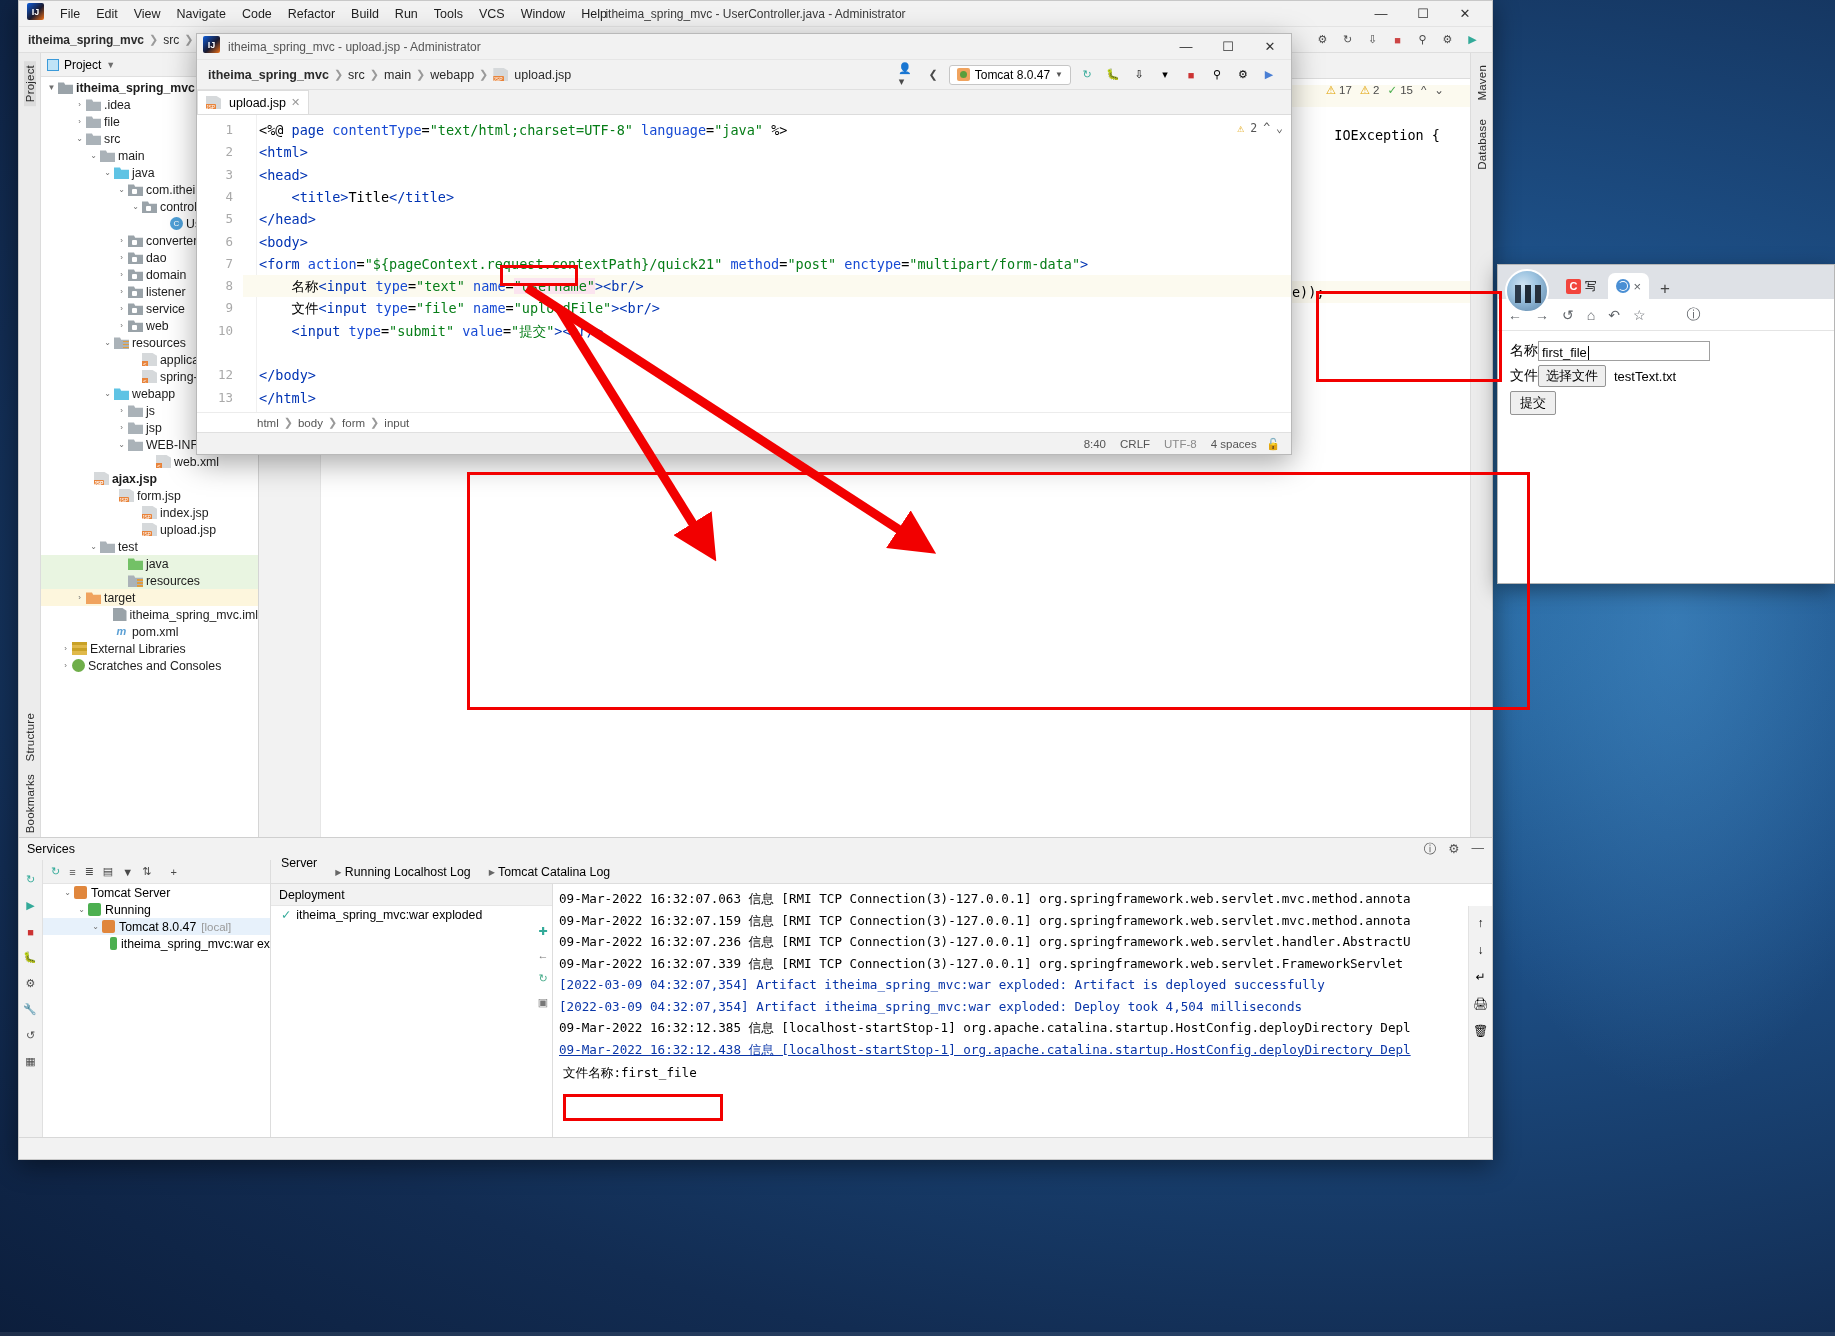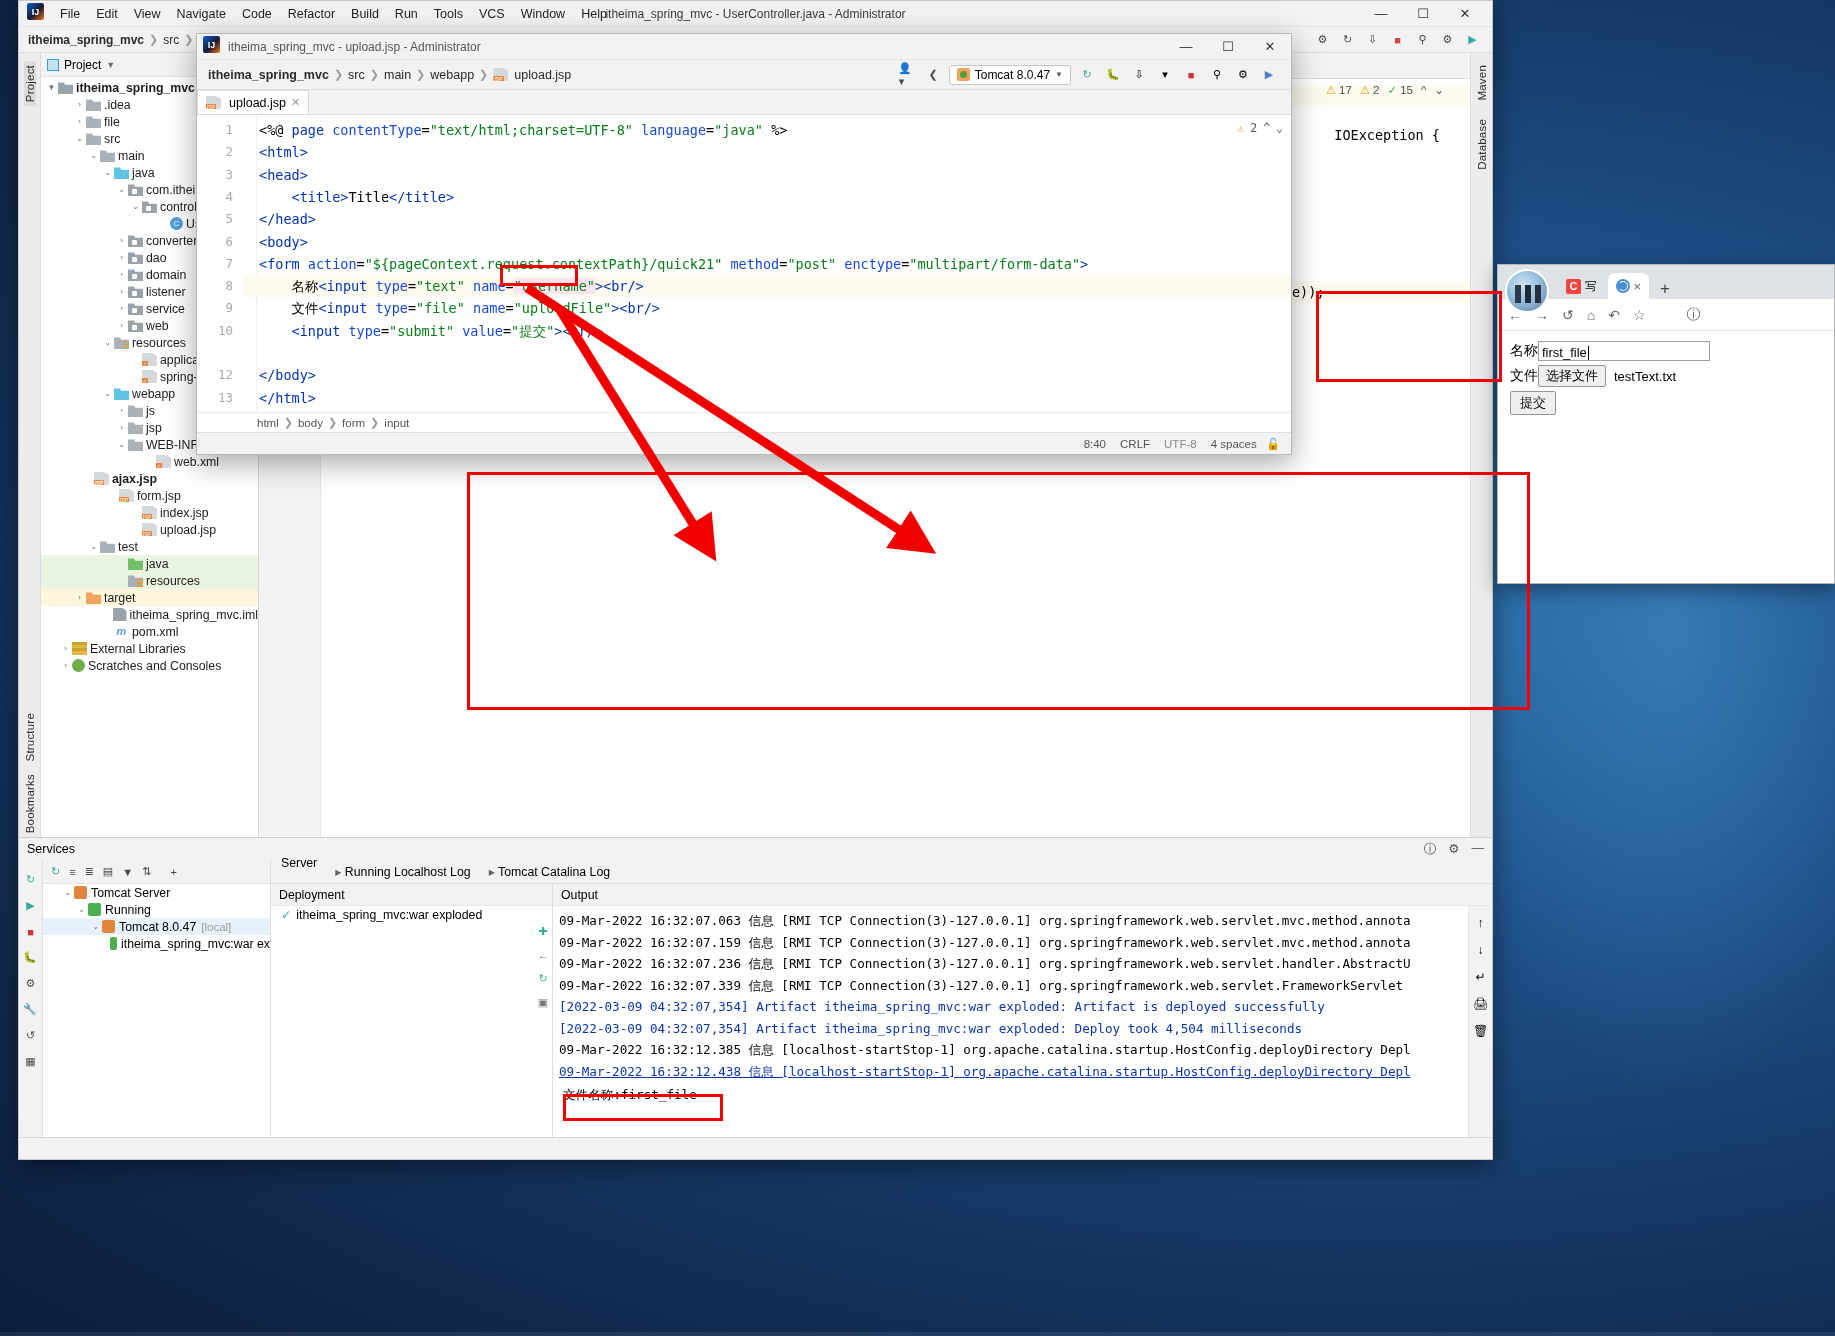--- a/index.html
+++ b/index.html
@@ -560,21 +560,20 @@
         <div class="svc-split">
           <div class="deploy">
             <div class="deploy-h">Deployment</div>
             <div class="svc-row" style="padding-left:10px">
               <span style="color:#3a9;margin-right:5px">✓</span>
               <span>itheima_spring_mvc:war exploded</span>
             </div>
             <div style="position:absolute;left:532px;top:null"></div>
           </div>
           <div class="out">
-            <div class="out-h">Output</div>
             <div class="console" id="console"><div>09-Mar-2022 16:32:07.063 信息 [RMI TCP Connection(3)-127.0.0.1] org.springframework.web.servlet.mvc.method.annota</div><div>09-Mar-2022 16:32:07.159 信息 [RMI TCP Connection(3)-127.0.0.1] org.springframework.web.servlet.mvc.method.annota</div><div>09-Mar-2022 16:32:07.236 信息 [RMI TCP Connection(3)-127.0.0.1] org.springframework.web.servlet.handler.AbstractU</div><div>09-Mar-2022 16:32:07.339 信息 [RMI TCP Connection(3)-127.0.0.1] org.springframework.web.servlet.FrameworkServlet</div><div class="c-blue">[2022-03-09 04:32:07,354] Artifact itheima_spring_mvc:war exploded: Artifact is deployed successfully</div><div class="c-blue">[2022-03-09 04:32:07,354] Artifact itheima_spring_mvc:war exploded: Deploy took 4,504 milliseconds</div><div>09-Mar-2022 16:32:12.385 信息 [localhost-startStop-1] org.apache.catalina.startup.HostConfig.deployDirectory Depl</div><div class="c-ul">09-Mar-2022 16:32:12.438 信息 [localhost-startStop-1] org.apache.catalina.startup.HostConfig.deployDirectory Depl</div><div></div><div style="padding: 2px 4px; display: inline-block;">文件名称:first_file</div></div>
             <div class="out-right">
               <span>↑</span>
               <span>↓</span>
               <span>↵</span>
               <span>🖨</span>
               <span>🗑</span>
             </div>
           </div>
         </div>

